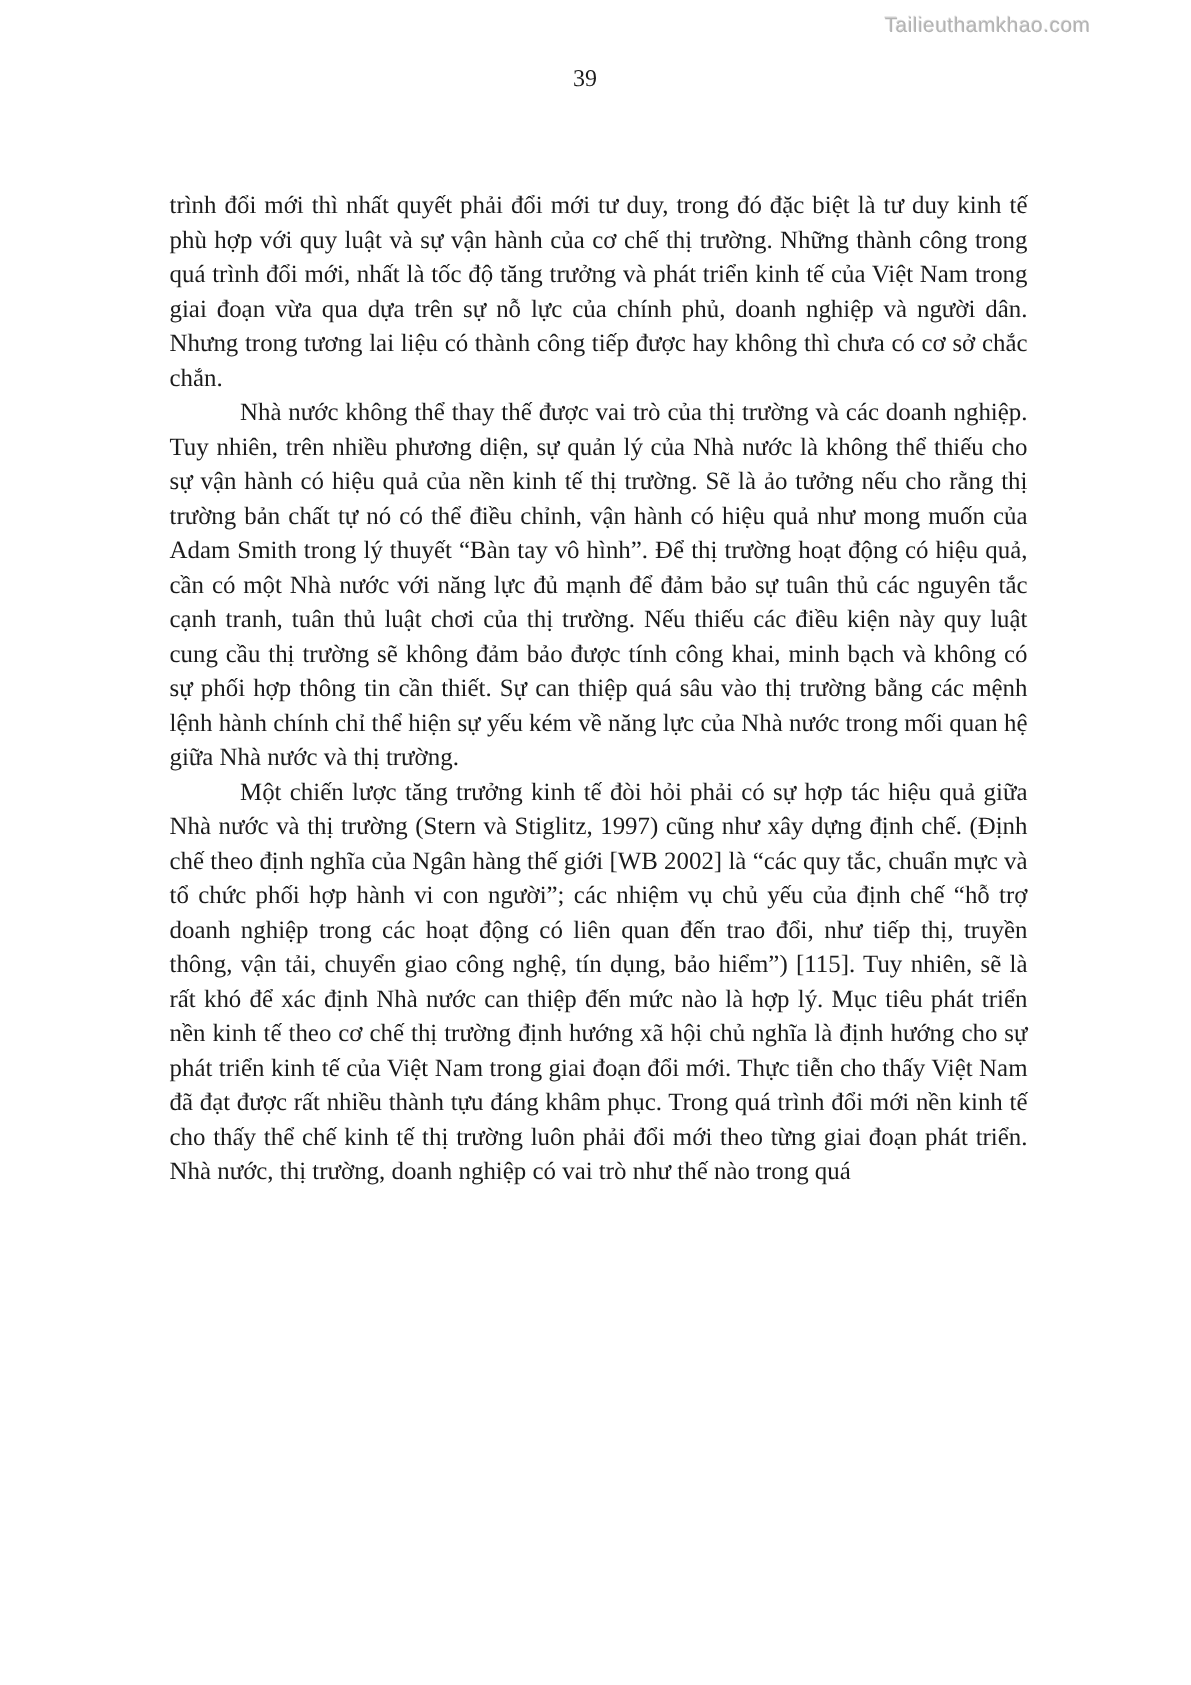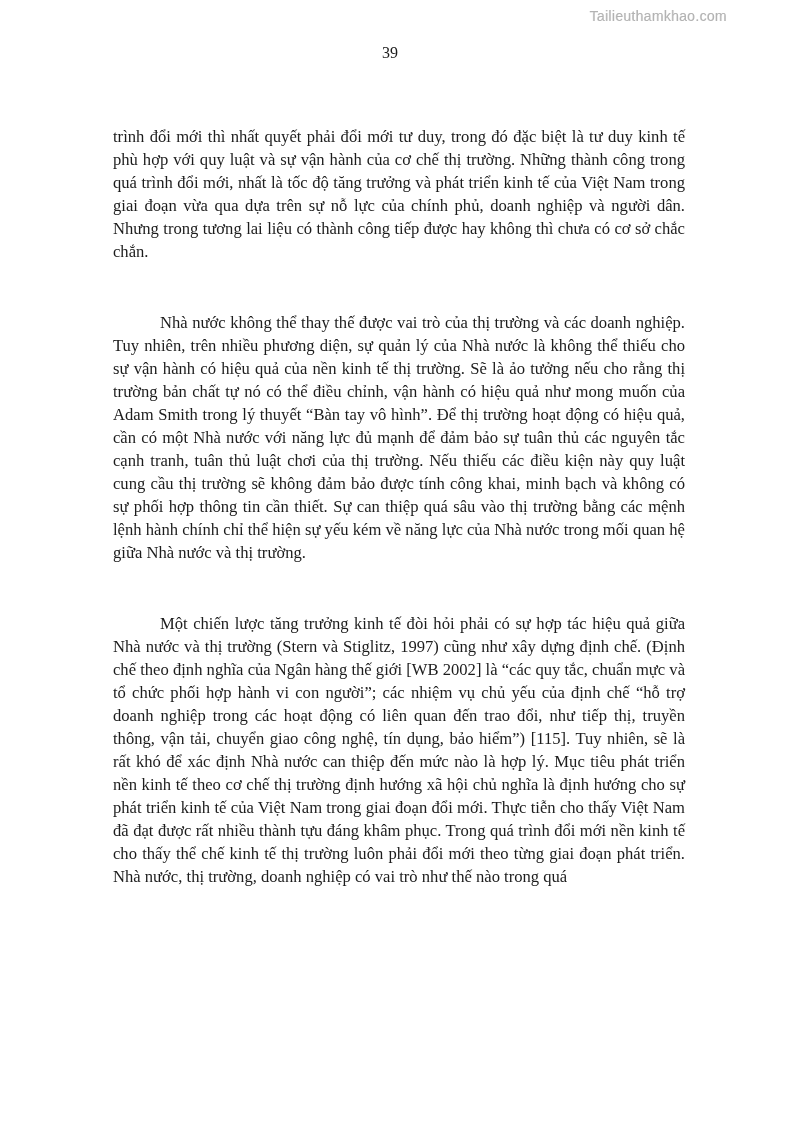--- a/index.html
+++ b/index.html
@@ -45,21 +45,20 @@
     line-height: 23px;
     text-align: justify;
     color: var(--text-color, #1c1c1c);
   }
   .para {
     margin: 0;
     padding: 0;
   }
   .para.indent {
     text-indent: 47px;
-    margin-top: 48px;
   }
 </style>
 </head>
 <body>
 
 <div class="page">
 
   <div class="watermark">Tailieuthamkhao.com</div>
 
   <div class="page-number">39</div>

